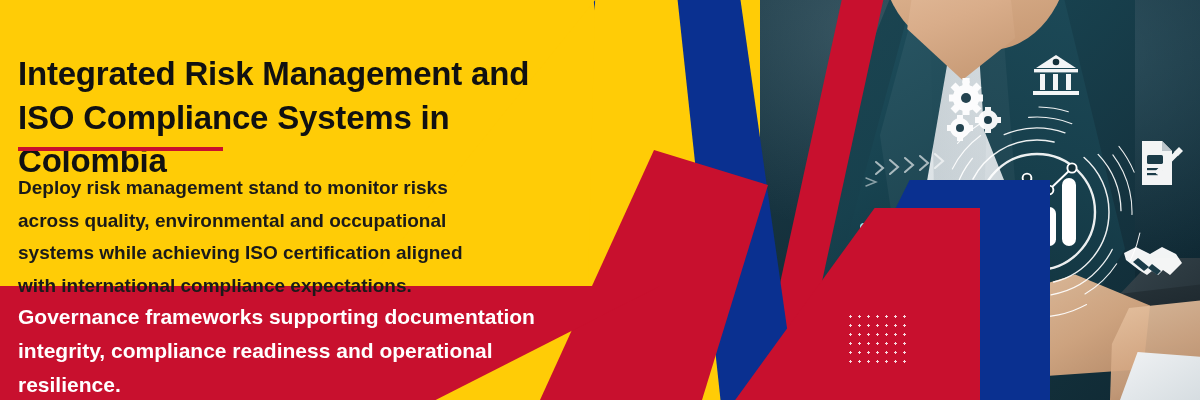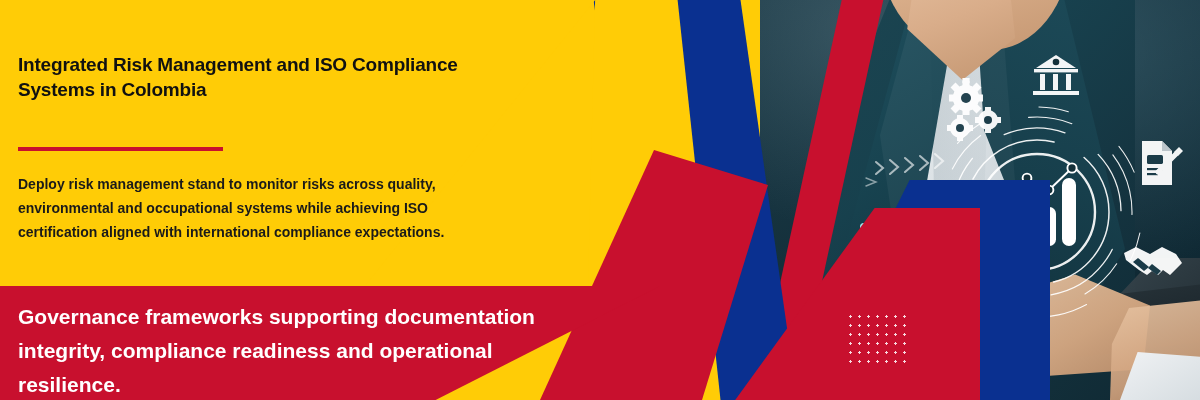--- a/index.html
+++ b/index.html
@@ -196,37 +196,37 @@
     opacity:.85;
   }
 
   
   .content { position:absolute; inset:0; z-index:5; }
 
   .headline {
     position:absolute;
     left:18px; top:52px;
     width:520px;
-    font-size:19px;
+    font-size:33px;
     line-height:1.32;
     font-weight:bold;
     color:#111111;
     letter-spacing:-.2px;
   }
   .rule {
     position:absolute;
     left:18px; top:147px;
     width:205px; height:4px;
     background:#C8102E;
   }
   .body-copy {
     position:absolute;
     left:18px; top:172px;
     width:470px;
-    font-size:14px;
+    font-size:19px;
     line-height:1.72;
     font-weight:bold;
     color:#1a1a1a;
   }
   .banner-strip {
     position:absolute;
     left:18px; top:300px;
     width:520px;
     font-size:21px;
     line-height:1.62;

